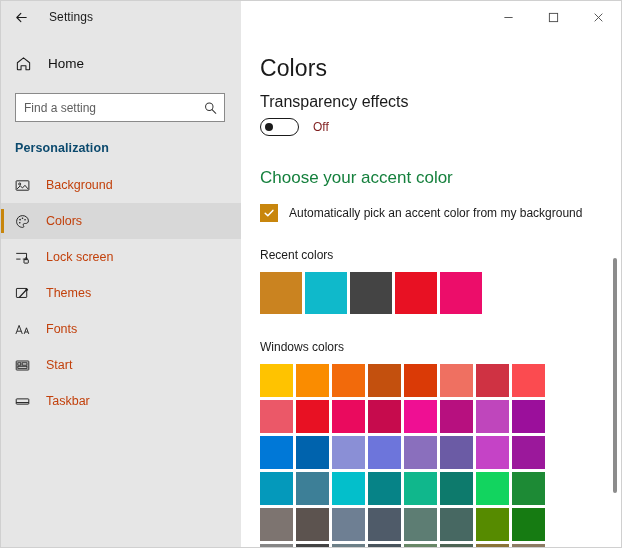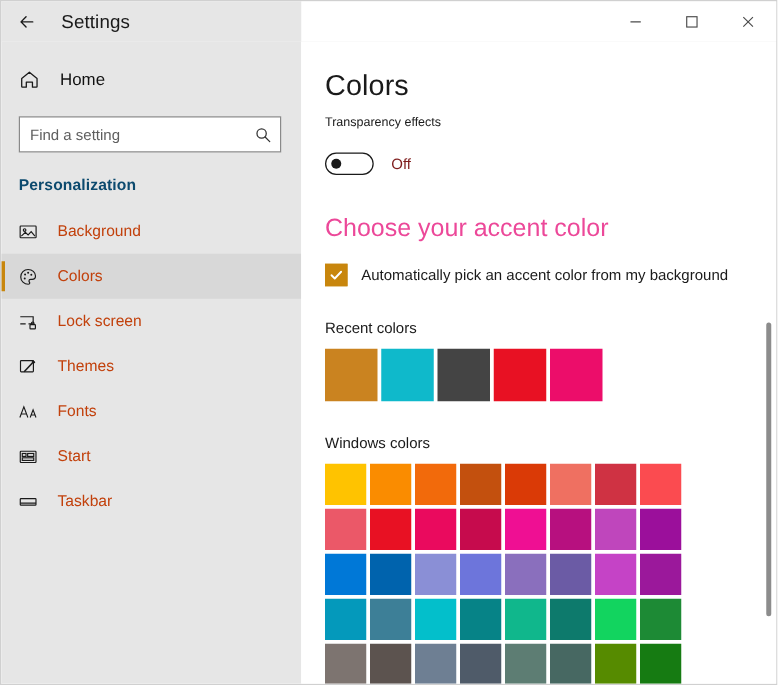--- a/index.html
+++ b/index.html
@@ -46,21 +46,21 @@
     display: flex;
     align-items: center;
     justify-content: center;
     color: #1a1a1a;
     font-size: 15px;
     line-height: 1;
     cursor: pointer;
   }
   .back-btn svg { display: block; }
   .title-text {
-    font-size: 15px;
+    font-size: 12px;
     color: #1a1a1a;
     margin-left: 8px;
     letter-spacing: .1px;
   }
   .titlebar-right {
     flex: 1;
     height: 100%;
     display: flex;
     justify-content: flex-end;
     align-items: stretch;
@@ -197,23 +197,23 @@
 
   .page-title {
     font-size: 23px;
     font-weight: normal;
     color: #1a1a1a;
     letter-spacing: .1px;
     margin-bottom: 11px;
   }
 
   .sub-label {
-    font-size: 10px;
-    color: #1a1a1a;
-    margin-bottom: 18px;
+    font-size: 16px;
+    color: #1a1a1a;
+    margin-bottom: 7px;
   }
 
   .toggle-row {
     display: flex;
     align-items: center;
     margin-bottom: 4px;
   }
   .toggle {
     width: 39px;
     height: 18px;
@@ -234,22 +234,22 @@
     left: 4px;
     transform: translateY(-50%);
   }
   .toggle-state {
     font-size: 12px;
     color: #7f1d1d;
     margin-left: 14px;
   }
 
   .heading2 {
-    font-size: 20px;
-    color: #ec4899;
+    font-size: 17px;
+    color: #15803d;
     margin-top: 32px;
     margin-bottom: 16px;
     font-weight: normal;
   }
 
   .check-row {
     display: flex;
     align-items: center;
     margin-bottom: 26px;
     cursor: pointer;

